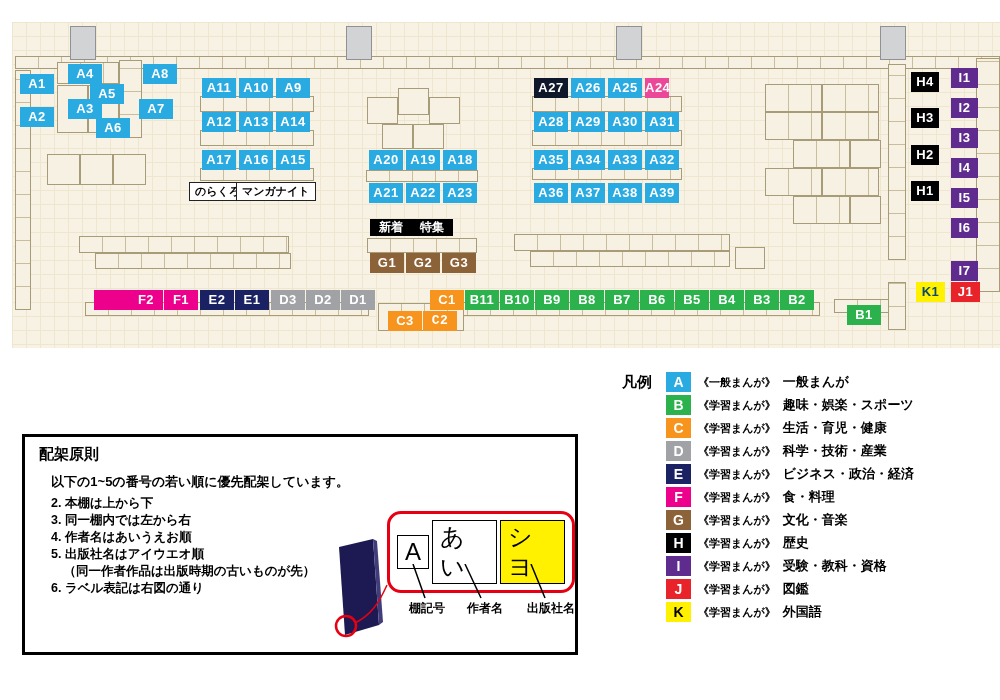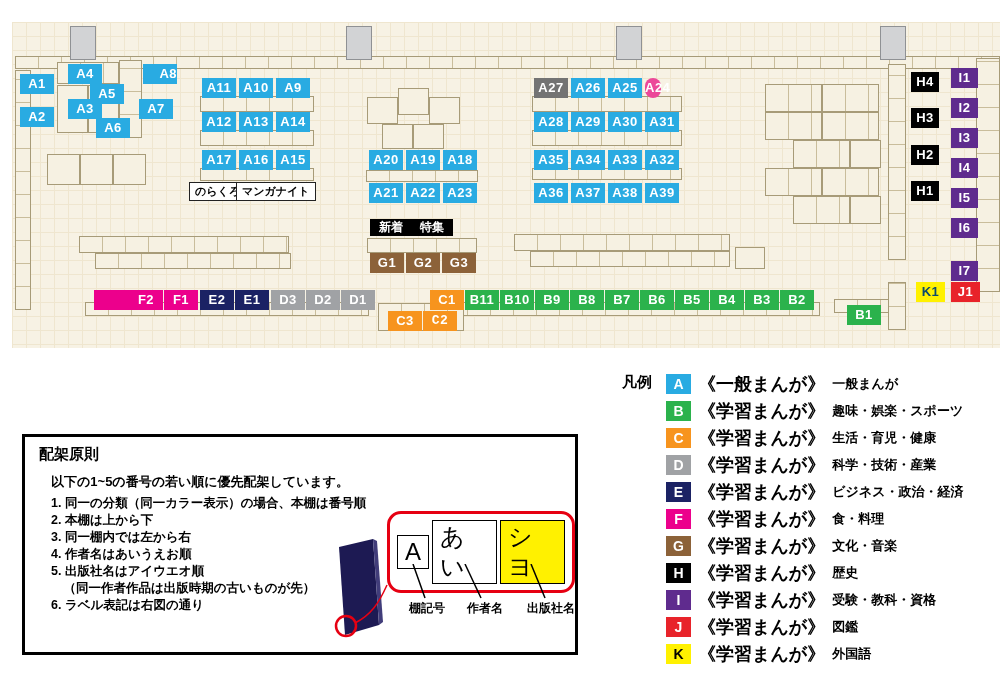--- a/index.html
+++ b/index.html
@@ -21,21 +21,21 @@
   .tag-white{position:absolute;background:#fff;border:1px solid #222;color:#000;
              font-size:11px;font-weight:bold;padding:2px 5px;line-height:13px;}
   .tag-black{position:absolute;background:#000;color:#fff;font-size:12px;font-weight:bold;
              padding:2px 9px;line-height:13px;}
   
   #legend{position:absolute;left:622px;top:372px;width:360px;display:flex;gap:14px;}
   .legend-title{font-size:15px;font-weight:bold;padding-top:1px;}
   .legend-row{display:flex;align-items:center;gap:7px;margin-bottom:3px;}
   .legend-key{display:inline-block;width:25px;height:20px;line-height:20px;text-align:center;
               color:#fff;font-weight:bold;font-size:14px;}
-  .legend-cat{font-size:18px;font-weight:bold;}
+  .legend-cat{font-size:11px;font-weight:bold;}
   .legend-label{font-size:13px;font-weight:bold;}
   
   #principles{position:absolute;left:22px;top:434px;width:556px;height:221px;
               border:3px solid #000;background:#fff;box-sizing:border-box;}
   .p-title{position:absolute;left:14px;top:8px;font-size:15px;font-weight:bold;}
   .p-intro{position:absolute;left:26px;top:36px;font-size:13px;font-weight:bold;}
   .p-rules{position:absolute;left:26px;top:58px;font-size:12.5px;line-height:17px;
            font-weight:600;white-space:pre;}
   .book{position:absolute;left:296px;top:96px;}
   .example{position:absolute;left:362px;top:74px;display:flex;gap:3px;align-items:center;
@@ -99,41 +99,41 @@
     <div class="pillar" style="left: 70px; top: 26px; width: 26px; height: 34px;"></div>
     <div class="pillar" style="left: 346px; top: 26px; width: 26px; height: 34px;"></div>
     <div class="pillar" style="left: 616px; top: 26px; width: 26px; height: 34px;"></div>
     <div class="pillar" style="left: 880px; top: 26px; width: 26px; height: 34px;"></div>
     <div class="map-label" style="left: 20px; top: 74px; width: 34px; background: rgb(41, 171, 226);">A1</div>
     <div class="map-label" style="left: 20px; top: 107px; width: 34px; background: rgb(41, 171, 226);">A2</div>
     <div class="map-label" style="left: 68px; top: 64px; width: 34px; background: rgb(41, 171, 226);">A4</div>
     <div class="map-label" style="left: 90px; top: 84px; width: 34px; background: rgb(41, 171, 226);">A5</div>
     <div class="map-label" style="left: 68px; top: 99px; width: 34px; background: rgb(41, 171, 226);">A3</div>
     <div class="map-label" style="left: 96px; top: 118px; width: 34px; background: rgb(41, 171, 226);">A6</div>
-    <div class="map-label" style="left: 143px; top: 64px; width: 34px; background: rgb(41, 171, 226); text-align: right;">A8</div>
+    <div class="map-label" style="left: 143px; top: 64px; width: 34px; background: rgb(41, 171, 226);">A8</div>
     <div class="map-label" style="left: 139px; top: 99px; width: 34px; background: rgb(41, 171, 226);">A7</div>
     <div class="map-label" style="left: 202px; top: 78px; width: 34px; background: rgb(41, 171, 226);">A11</div>
     <div class="map-label" style="left: 239px; top: 78px; width: 34px; background: rgb(41, 171, 226);">A10</div>
     <div class="map-label" style="left: 276px; top: 78px; width: 34px; background: rgb(41, 171, 226);">A9</div>
     <div class="map-label" style="left: 202px; top: 112px; width: 34px; background: rgb(41, 171, 226);">A12</div>
     <div class="map-label" style="left: 239px; top: 112px; width: 34px; background: rgb(41, 171, 226);">A13</div>
     <div class="map-label" style="left: 276px; top: 112px; width: 34px; background: rgb(41, 171, 226);">A14</div>
     <div class="map-label" style="left: 202px; top: 150px; width: 34px; background: rgb(41, 171, 226);">A17</div>
     <div class="map-label" style="left: 239px; top: 150px; width: 34px; background: rgb(41, 171, 226);">A16</div>
     <div class="map-label" style="left: 276px; top: 150px; width: 34px; background: rgb(41, 171, 226);">A15</div>
     <div class="map-label" style="left: 369px; top: 150px; width: 34px; background: rgb(41, 171, 226);">A20</div>
     <div class="map-label" style="left: 406px; top: 150px; width: 34px; background: rgb(41, 171, 226);">A19</div>
     <div class="map-label" style="left: 443px; top: 150px; width: 34px; background: rgb(41, 171, 226);">A18</div>
     <div class="map-label" style="left: 369px; top: 183px; width: 34px; background: rgb(41, 171, 226);">A21</div>
     <div class="map-label" style="left: 406px; top: 183px; width: 34px; background: rgb(41, 171, 226);">A22</div>
     <div class="map-label" style="left: 443px; top: 183px; width: 34px; background: rgb(41, 171, 226);">A23</div>
-    <div class="map-label" style="left: 534px; top: 78px; width: 34px; background: #737373;">A27</div>
+    <div class="map-label" style="left: 534px; top: 78px; width: 34px; background: #0f172a;">A27</div>
     <div class="map-label" style="left: 571px; top: 78px; width: 34px; background: rgb(41, 171, 226);">A26</div>
     <div class="map-label" style="left: 608px; top: 78px; width: 34px; background: rgb(41, 171, 226);">A25</div>
-    <div class="map-label" style="left: 645px; top: 78px; width: 16px; background: #ec4899; border-radius: 9px;">A24</div>
+    <div class="map-label" style="left: 645px; top: 78px; width: 24px; background: #ec4899;">A24</div>
     <div class="map-label" style="left: 534px; top: 112px; width: 34px; background: rgb(41, 171, 226);">A28</div>
     <div class="map-label" style="left: 571px; top: 112px; width: 34px; background: rgb(41, 171, 226);">A29</div>
     <div class="map-label" style="left: 608px; top: 112px; width: 34px; background: rgb(41, 171, 226);">A30</div>
     <div class="map-label" style="left: 645px; top: 112px; width: 34px; background: rgb(41, 171, 226);">A31</div>
     <div class="map-label" style="left: 534px; top: 150px; width: 34px; background: rgb(41, 171, 226);">A35</div>
     <div class="map-label" style="left: 571px; top: 150px; width: 34px; background: rgb(41, 171, 226);">A34</div>
     <div class="map-label" style="left: 608px; top: 150px; width: 34px; background: rgb(41, 171, 226);">A33</div>
     <div class="map-label" style="left: 645px; top: 150px; width: 34px; background: rgb(41, 171, 226);">A32</div>
     <div class="map-label" style="left: 534px; top: 183px; width: 34px; background: rgb(41, 171, 226);">A36</div>
     <div class="map-label" style="left: 571px; top: 183px; width: 34px; background: rgb(41, 171, 226);">A37</div>
@@ -240,21 +240,21 @@
         <span class="legend-key" style="background: rgb(255, 241, 0); color: rgb(0, 0, 0);">K</span>
         <span class="legend-cat">《学習まんが》</span>
         <span class="legend-label">外国語</span>
       </div>
     </div>
 </div>
 
 <div id="principles">
   <div class="p-title">配架原則</div>
   <div class="p-intro">以下の1~5の番号の若い順に優先配架しています。</div>
-  <div class="p-rules"><div class="rule-line">1. 同一の分類（同一カラー表示）の場合、本棚は番号順</div><div class="rule-line">2. 本棚は上から下</div><div class="rule-line">3. 同一棚内では左から右</div><div class="rule-line">4. 作者名はあいうえお順</div><div class="rule-line">5. 出版社名はアイウエオ順</div><div class="rule-line">　（同一作者作品は出版時期の古いものが先）</div><div class="rule-line">6. ラベル表記は右図の通り</div></div>
+  <div class="p-rules"><div class="rule-line">2. 本棚は上から下</div><div class="rule-line">3. 同一棚内では左から右</div><div class="rule-line">4. 作者名はあいうえお順</div><div class="rule-line">5. 出版社名はアイウエオ順</div><div class="rule-line">　（同一作者作品は出版時期の古いものが先）</div><div class="rule-line">6. ラベル表記は右図の通り</div></div>
 
   <svg class="book" width="80" height="110" viewBox="0 0 80 110">
     <polygon points="18,14 52,6 58,92 24,102" fill="#1d1a53"></polygon>
     <polygon points="52,6 58,92 62,89 56,8" fill="#413d7a"></polygon>
     <circle cx="25" cy="93" r="10" fill="none" stroke="#e60012" stroke-width="2.5"></circle>
     <path d="M34,90 C 50,82 58,70 66,52" fill="none" stroke="#e60012" stroke-width="1.5"></path>
   </svg>
 
   <div class="example">
     <span class="seg">A</span>

